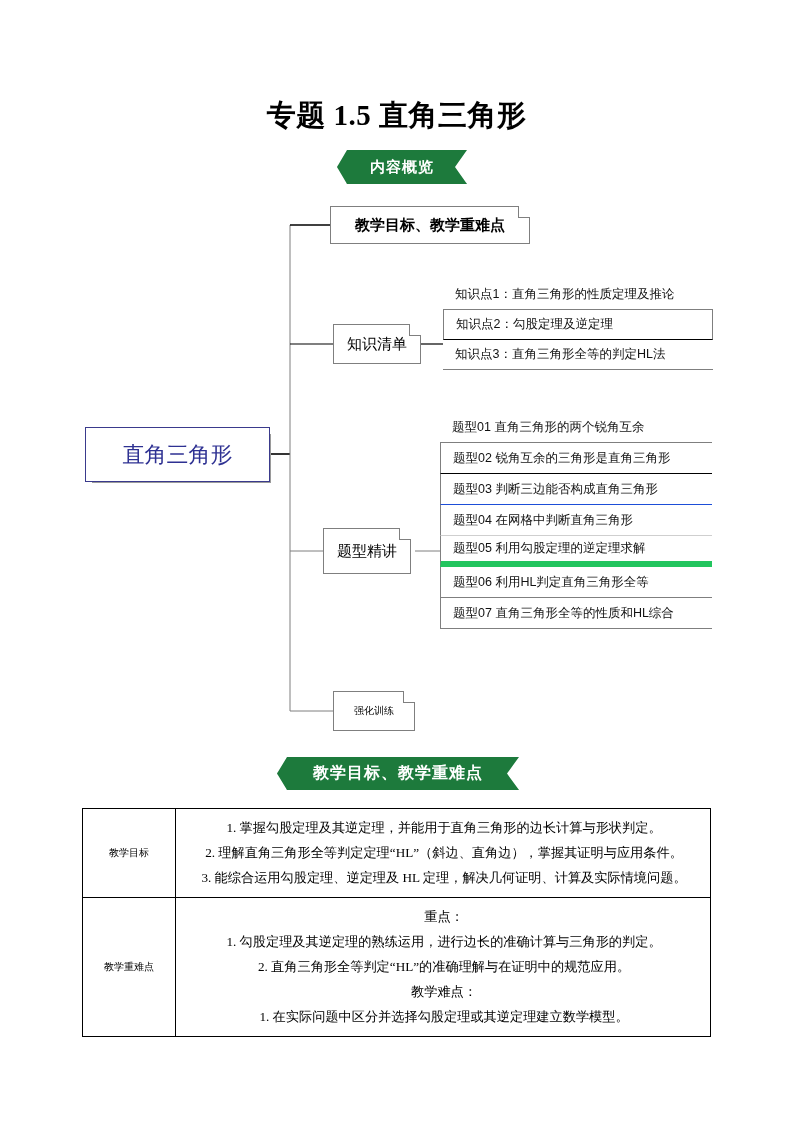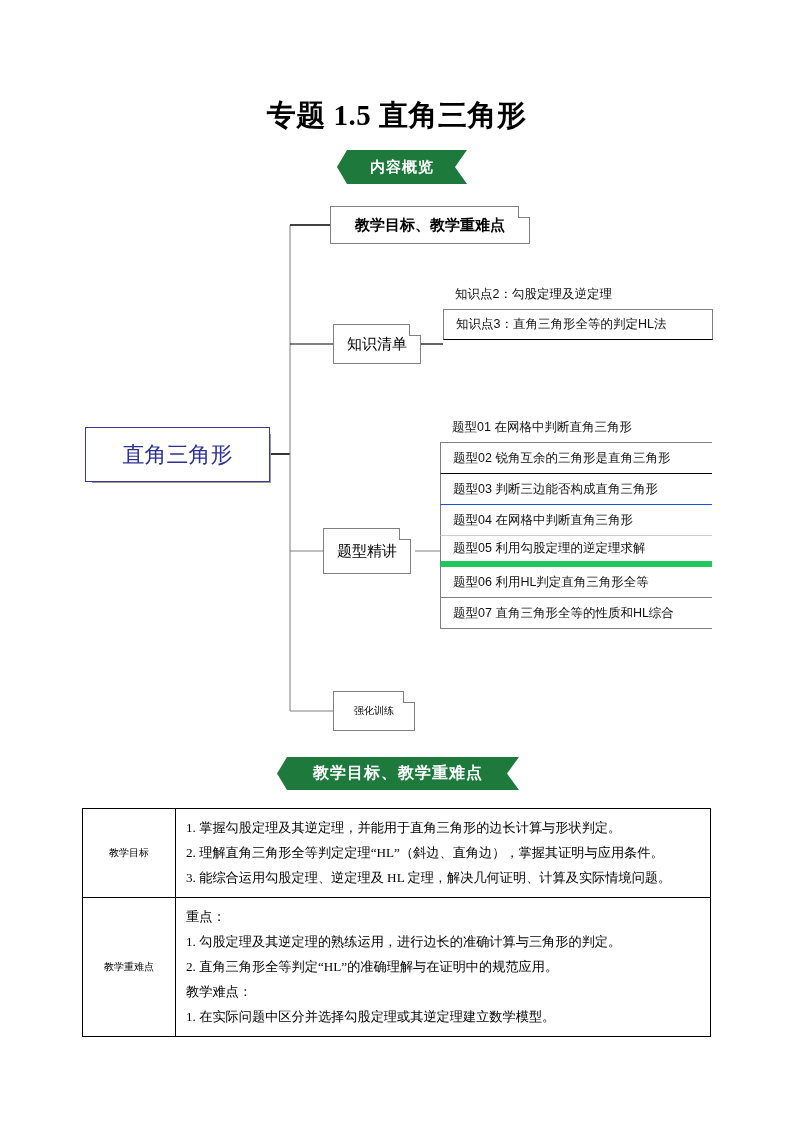--- a/index.html
+++ b/index.html
@@ -108,21 +108,21 @@
     border-collapse:collapse;
     font-family:"Liberation Serif","DejaVu Serif",serif;
     font-size:13.2px;
   }
   .tbl td{border:1px solid #000;vertical-align:middle;}
   .tbl td.hd{
     width:90px;text-align:center;font-weight:normal;font-size:10px;
     font-family:"Liberation Sans","DejaVu Sans",sans-serif;
   }
   .tbl td.bd{padding:6px 8px 7px 10px;line-height:25px;}
-  .tbl td.bd div{white-space:nowrap;}
+  .tbl td.bd div{white-space:nowrap;text-align:center;}
 </style>
 </head>
 <body>
 
 <div class="page">
 
   <div class="doc-title">专题 1.5  直角三角形</div>
 
   <div class="ribbon r1">
     <span>内容概览</span>
@@ -163,30 +163,33 @@
     <div class="node curl b3">
       <span>题型精讲</span>
     </div>
 
     <div class="node curl b4">
       <span>强化训练</span>
     </div>
 
     <div class="sublist kl">
       <div class="row">
+        <span>知识点1：直角三角形的性质定理及推论</span>
+      </div>
+      <div class="row">
         <span>知识点2：勾股定理及逆定理</span>
       </div>
       <div class="row">
         <span>知识点3：直角三角形全等的判定HL法</span>
       </div>
     </div>
 
     <div class="sublist pl">
       <div class="row">
-        <span>题型01 在网格中判断直角三角形</span>
+        <span>题型01 直角三角形的两个锐角互余</span>
       </div>
       <div class="row">
         <span>题型02 锐角互余的三角形是直角三角形</span>
       </div>
       <div class="row">
         <span>题型03 判断三边能否构成直角三角形</span>
       </div>
       <div class="row">
         <span>题型04 在网格中判断直角三角形</span>
       </div>

